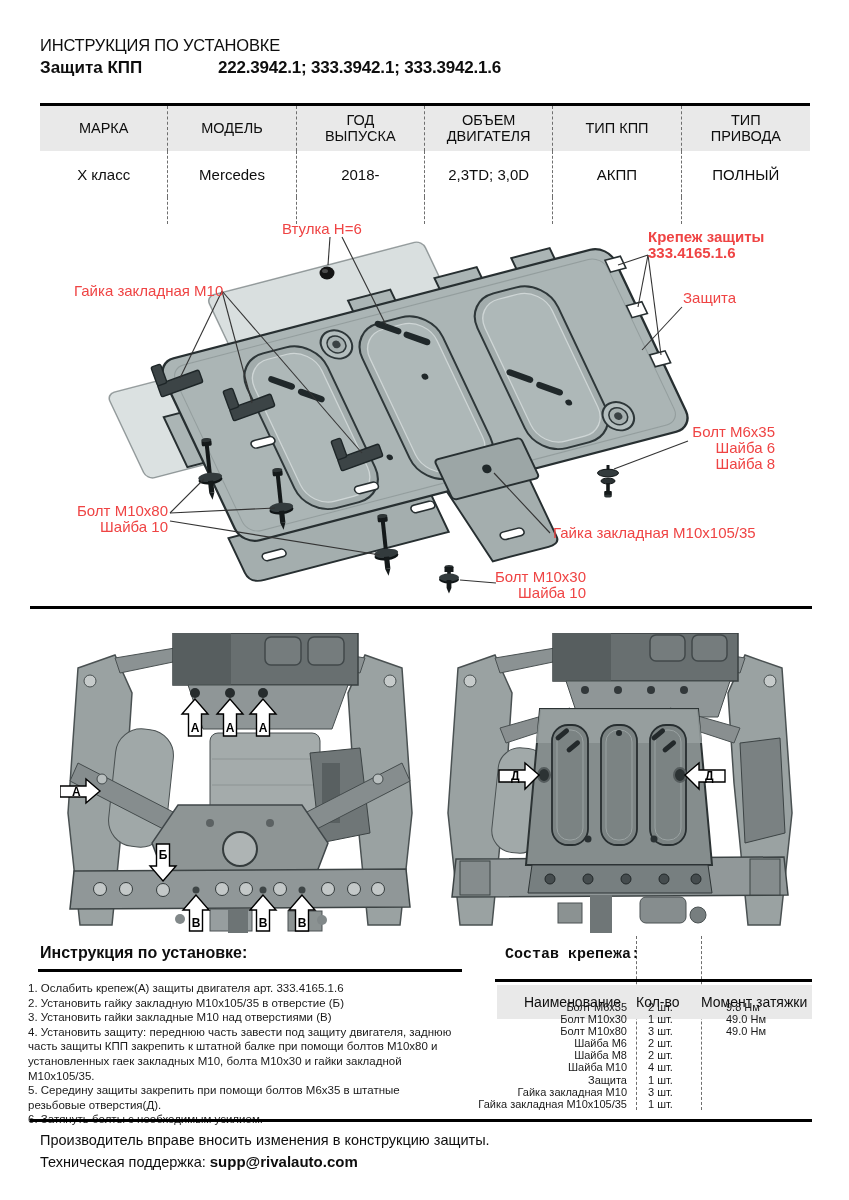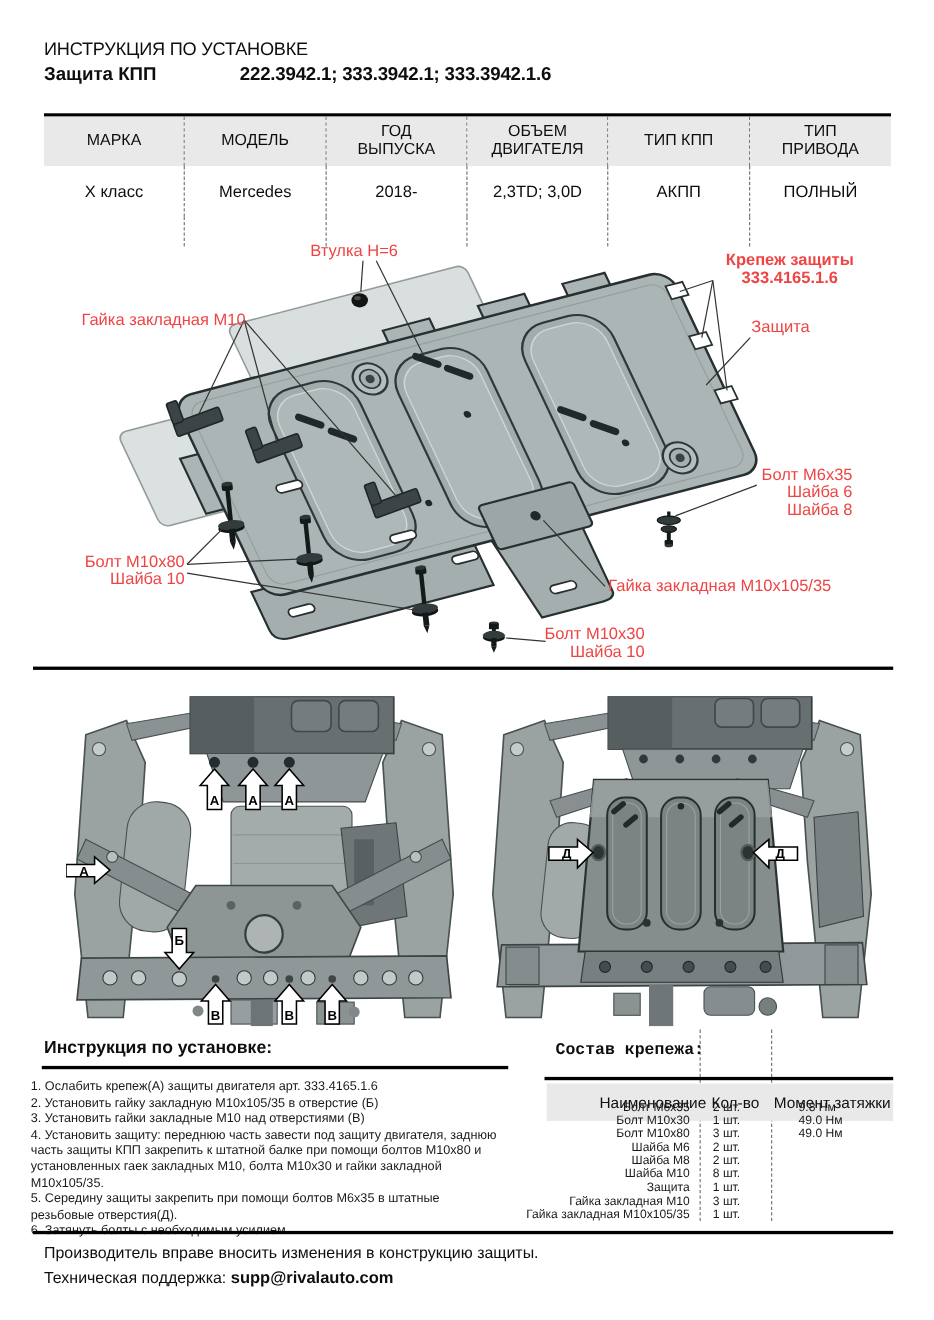--- a/index.html
+++ b/index.html
@@ -23,21 +23,21 @@
              justify-content:center; text-align:center; }
   .spec .c.last { border-right:none; }
   .spec .h { background:#e9e9e9; height:45px; font-size:14.5px; line-height:15.5px; white-space:pre-line; }
   .spec .d { height:46px; font-size:15px; }
   .spec .g { height:27px; }
 
   
   .dlbl { position:absolute; font-size:15px; line-height:16px; white-space:nowrap; color:#ef4444; }
   .dlbl.b { font-weight:700; }
   .tr { text-align:right; }
-  .tc { text-align:center; }
+  .tc { text-align:left; }
 
   
   .rule { position:absolute; background:#000; }
 
   
   .inst-h { left:40px; top:944px; font-size:16px; font-weight:700; }
   .inst-line { left:38px; top:969px; width:424px; height:2.5px; }
   .inst-list { left:28px; top:981px; width:428px; font-size:11.5px; line-height:14.6px; color:#1a1a1a; }
 
   
@@ -467,21 +467,21 @@
       <span class="hw-qty">2 шт.</span>
       <span class="hw-tq"></span>
   </div>
   <div class="hw-row">
     <span class="hw-name">Шайба М8</span>
       <span class="hw-qty">2 шт.</span>
       <span class="hw-tq"></span>
   </div>
   <div class="hw-row">
     <span class="hw-name">Шайба М10</span>
-      <span class="hw-qty">8 шт.</span>
+      <span class="hw-qty">4 шт.</span>
       <span class="hw-tq"></span>
   </div>
   <div class="hw-row">
     <span class="hw-name">Защита</span>
       <span class="hw-qty">1 шт.</span>
       <span class="hw-tq"></span>
   </div>
   <div class="hw-row">
     <span class="hw-name">Гайка закладная М10</span>
       <span class="hw-qty">3 шт.</span>

